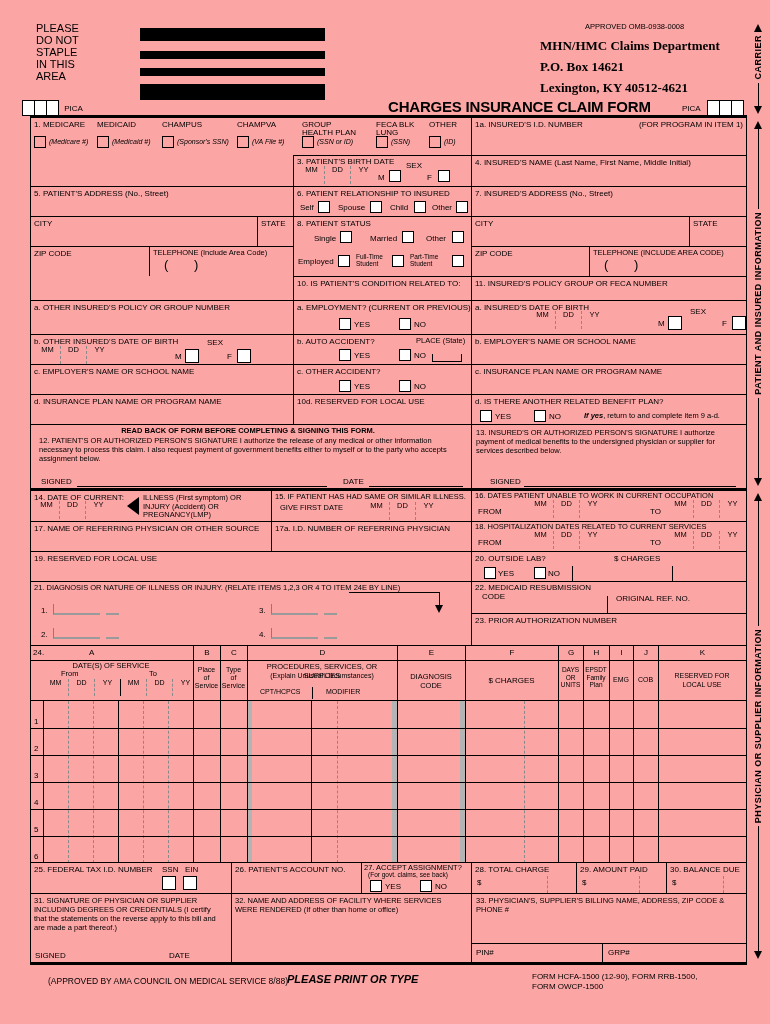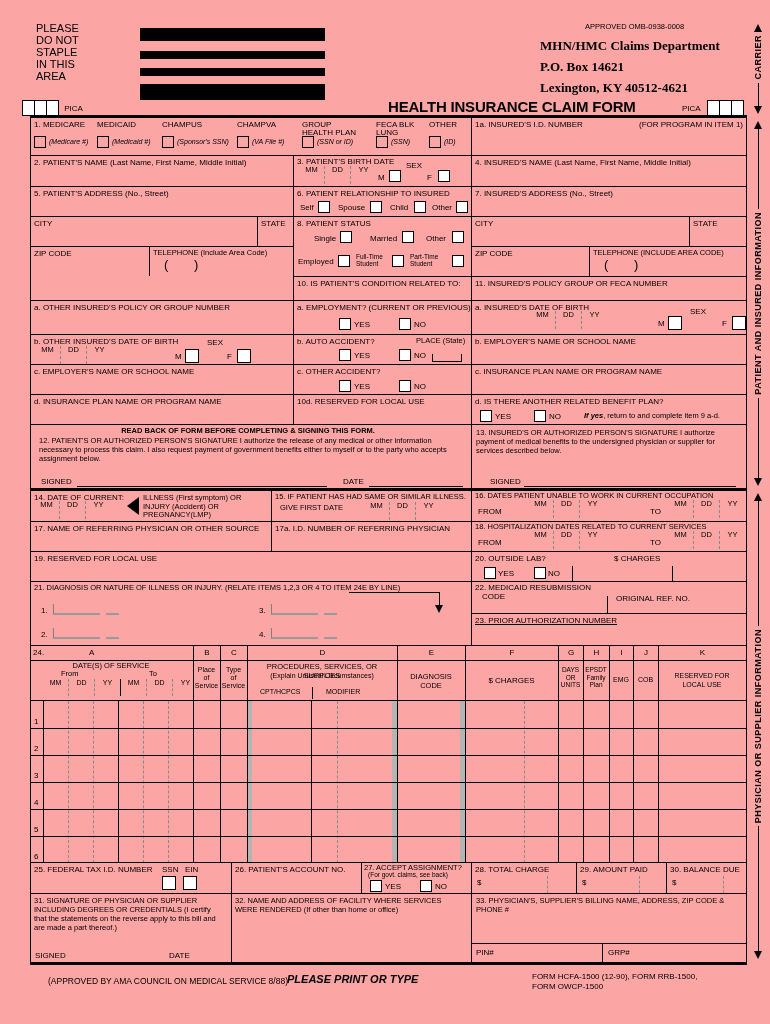--- a/index.html
+++ b/index.html
@@ -72,21 +72,21 @@
 
   <div class="lab" style="left:585px;top:22px;font-size:7.5px;">APPROVED OMB-0938-0008</div>
   <div class="lab serif b" style="left:540px;top:38px;font-size:13px;">MHN/HMC Claims Department</div>
   <div class="lab serif b" style="left:540px;top:59px;font-size:13px;">P.O. Box 14621</div>
   <div class="lab serif b" style="left:540px;top:80px;font-size:13px;">Lexington, KY 40512-4621</div>
 
   <div class="wrap" style="left:22px;top:100px;">
     <span class="picabox"></span><span class="picabox"></span><span class="picabox"></span>
     <span style="font-size:8px;margin-left:4px;vertical-align:middle;">PICA</span>
   </div>
-  <div class="lab b" style="left:388px;top:98px;font-size:15px;letter-spacing:-0.2px;">HEALTH INSURANCE CLAIM FORM</div>
+  <div class="lab b" style="left:388px;top:98px;font-size:15px;letter-spacing:-0.2px;">CHARGES INSURANCE CLAIM FORM</div>
   <div class="wrap" style="left:682px;top:100px;">
     <span style="font-size:8px;margin-right:4px;vertical-align:middle;">PICA</span>
     <span class="picabox"></span><span class="picabox"></span><span class="picabox"></span>
   </div>
 
   <div class="vlab" style="top:24px;height:90px;">
     <div class="au"></div>
     <div class="vtext">CARRIER</div>
     <div class="stem"></div>
     <div class="ad"></div>
@@ -157,23 +157,20 @@
             <span class="cbi"></span>
             <span class="osub">(ID)</span>
           </div>
       </div>
     </div>
     <div class="c nt" style="left:440px;top:0;width:275px;height:37px;">
       <span class="lab" style="left:3px;top:2px;">1a. INSURED'S I.D. NUMBER</span>
       <span class="lab" style="right:3px;top:2px;">(FOR PROGRAM IN ITEM 1)</span>
     </div>
 
-    <div class="c nl" style="left:0;top:37px;width:262px;height:31px;">
-      <span class="lab" style="left:3px;top:2px;">2. PATIENT'S NAME (Last Name, First Name, Middle Initial)</span>
-    </div>
     <div class="c" style="left:262px;top:37px;width:178px;height:31px;">
       <span class="lab" style="left:3px;top:1px;">3. PATIENT'S BIRTH DATE</span>
       <div class="dgrp" style="left:5px;top:10px;">
         <span>MM</span>
           <span>DD</span>
           <span class="lst">YY</span>
       </div>
       <span class="lab" style="left:112px;top:5px;">SEX</span>
       <span class="lab" style="left:84px;top:17px;">M</span>
       <span class="cb" style="left:95px;top:14px;"></span>
@@ -450,21 +447,21 @@
           <span class="dul2"></span>
       </div>
     </div>
     <div class="c" style="left:440px;top:463px;width:275px;height:32px;">
       <span class="lab" style="left:3px;top:1px;">22. MEDICAID RESUBMISSION</span>
       <span class="lab" style="left:10px;top:10px;">CODE</span>
       <span class="vl" style="left:135px;top:14px;height:18px;"></span>
       <span class="lab" style="left:144px;top:12px;">ORIGINAL REF. NO.</span>
     </div>
     <div class="c" style="left:440px;top:495px;width:275px;height:32px;">
-      <span class="lab" style="left:3px;top:2px;text-decoration:underline;">23. PRIOR AUTHORIZATION NUMBER</span>
+      <span class="lab" style="left:3px;top:2px;">23. PRIOR AUTHORIZATION NUMBER</span>
     </div>
 
     <div class="c nl" style="left:0;top:527px;width:162px;height:15px;">
       <span class="lab" style="left:2px;top:2px;">24.</span>
       <span class="lab" style="left:58px;top:2px;">A</span>
     </div>
     <div class="c ctr" style="left:162px;top:527px;width:27px;height:15px;padding-top:2px;">B</div>
     <div class="c ctr" style="left:189px;top:527px;width:27px;height:15px;padding-top:2px;">C</div>
     <div class="c ctr" style="left:216px;top:527px;width:150px;height:15px;padding-top:2px;">D</div>
     <div class="c ctr" style="left:366px;top:527px;width:68px;height:15px;padding-top:2px;">E</div>

